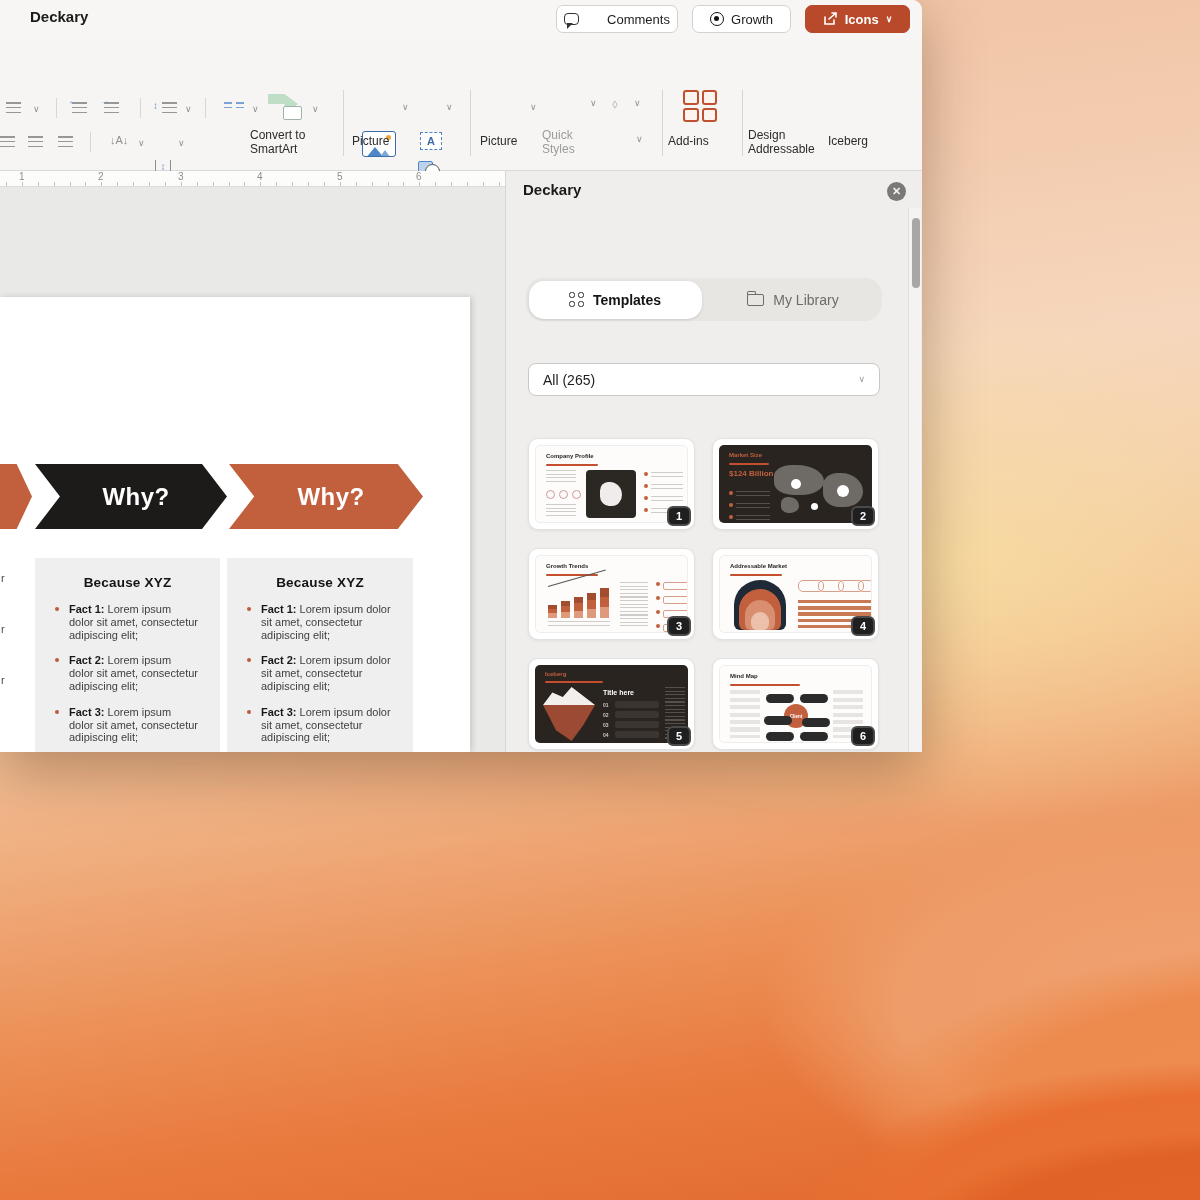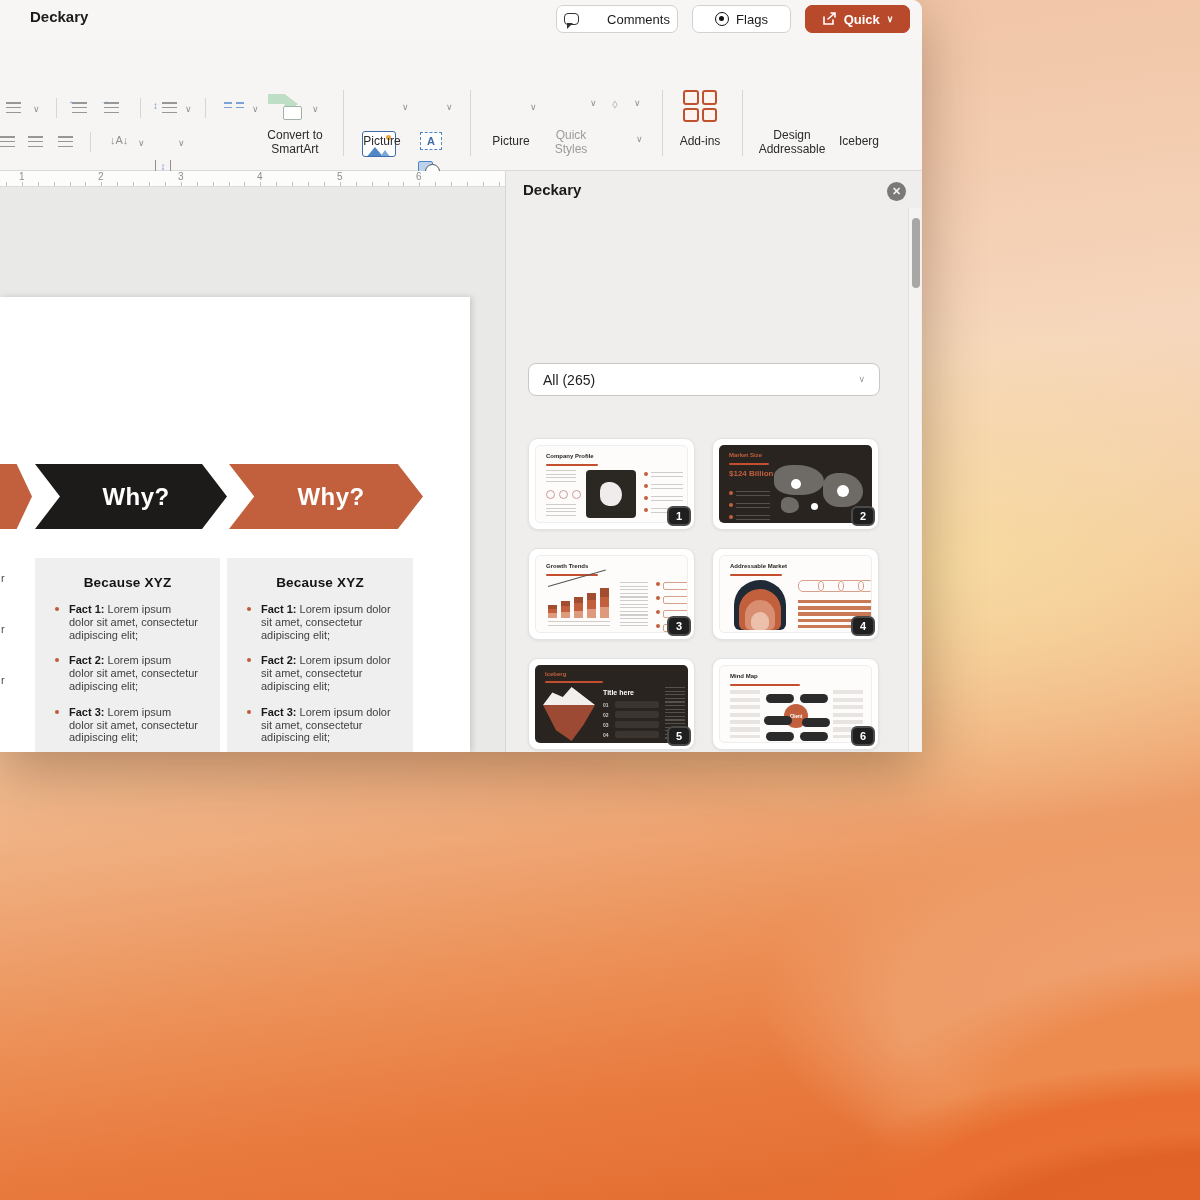--- a/index.html
+++ b/index.html
@@ -29,21 +29,21 @@
   .bubble{width:15px;height:12px;border:1.6px solid #333;border-radius:4px;position:relative;}
   .bubble:after{content:"";position:absolute;left:2px;bottom:-5px;border:3px solid transparent;border-top-color:#333;border-left-color:#333;}
   .rec{width:14px;height:14px;border:1.7px solid #111;border-radius:50%;position:relative;}
   .rec:after{content:"";position:absolute;left:2.6px;top:2.6px;width:5.4px;height:5.4px;background:#111;border-radius:50%;}
   .chev{font-size:9px;line-height:1;color:#9a9a9a;}
   .share .chev{color:#fff;}
 
   
   .ribbon{position:absolute;left:0;top:38px;width:100%;height:133px;background:#f6f5f4;border-bottom:1px solid #dbd9d7;}
   .vdiv{position:absolute;width:1px;background:#d8d6d4;}
-  .lbl{position:absolute;font-size:12px;color:#2b2b2b;text-align:center;line-height:14px;}
+  .lbl{position:absolute;font-size:12px;color:#2b2b2b;line-height:14px;}
   .lbl.dis{color:#9b9b9b;}
   .bars{background:repeating-linear-gradient(to bottom,#979797 0 1.6px,transparent 1.6px 4.8px);}
   .bars-b{background:repeating-linear-gradient(to bottom,#7ba3d6 0 1.6px,transparent 1.6px 4.8px);}
   .ribchev{font-size:9px;color:#8f8f8f;}
   .arr{font-size:10px;color:#6f94c4;line-height:1;}
   .gicon{position:absolute;}
   
   .pic{width:34px;height:26px;background:#fff;border:1.6px solid #3d6ca8;border-radius:3px;position:relative;overflow:hidden;}
   .pic:before{content:"";position:absolute;left:2px;bottom:-3px;border:10px solid transparent;border-bottom:12px solid #4f86c6;}
   .pic i{position:absolute;right:2px;bottom:-5px;border:8px solid transparent;border-bottom:11px solid #79a7d8;}
@@ -151,28 +151,28 @@
 <div class="window">
 
   <div class="titlebar">
     <div class="doc-title">Deckary</div>
     <div class="tb-btn" style="left:556px;width:122px;gap:28px;">
       <span class="bubble"></span>
       <span>Comments</span>
     </div>
     <div class="tb-btn" style="left:692px;width:99px;">
       <span class="rec"></span>
-      <span>Flags</span>
+      <span>Growth</span>
     </div>
     <div class="tb-btn share" style="left:805px;width:105px;">
       <svg width="15" height="14" viewBox="0 0 15 14">
           <path d="M2 5v7h9V8" fill="none" stroke="#fff" stroke-width="1.6" stroke-linecap="round"></path>
           <path d="M6 7L13 1M9 1h4v4" fill="none" stroke="#fff" stroke-width="1.6" stroke-linecap="round" stroke-linejoin="round"></path>
         </svg>
-      <span>Quick</span>
+      <span>Icons</span>
       <span class="chev">∨</span>
     </div>
   </div>
 
   <div class="ribbon">
 
     <div class="gicon bars" style="left:6px;top:64px;width:15px;height:12px;"></div>
     <span class="gicon ribchev" style="left:33px;top:66px;">∨</span>
     <div class="vdiv" style="left:56px;top:60px;height:20px;"></div>
     <div class="gicon bars" style="left:72px;top:64px;width:15px;height:12px;"></div>
@@ -285,20 +285,36 @@
   </div>
 
   <div class="panel">
     <div class="panel-title">Deckary</div>
     <div class="close-btn">✕</div>
     <div class="scroll-track">
         <div class="scroll-thumb"></div>
       </div>
 
 
+    <div class="seg seg-view">
+      <div class="pill view-pill"></div>
+      <div class="t on" style="z-index:1">
+        <span class="gridic">
+            <span></span>
+            <span></span>
+            <span></span>
+            <span></span>
+          </span>
+        <span>Templates</span>
+      </div>
+      <div class="t" style="z-index:1">
+        <span class="folder"></span>
+        <span>My Library</span>
+      </div>
+    </div>
 
     <div class="dropdown">
       <span>All (265)</span>
       <span class="chev">∨</span>
     </div>
 
     <div class="card" style="left:22px;top:267px;">
       <div class="thumb th-light">
         <div class="tt" style="position:absolute;left:10px;top:7px;">Company Profile</div>
         <div class="redbar" style="position:absolute;left:10px;top:16px;"></div>

